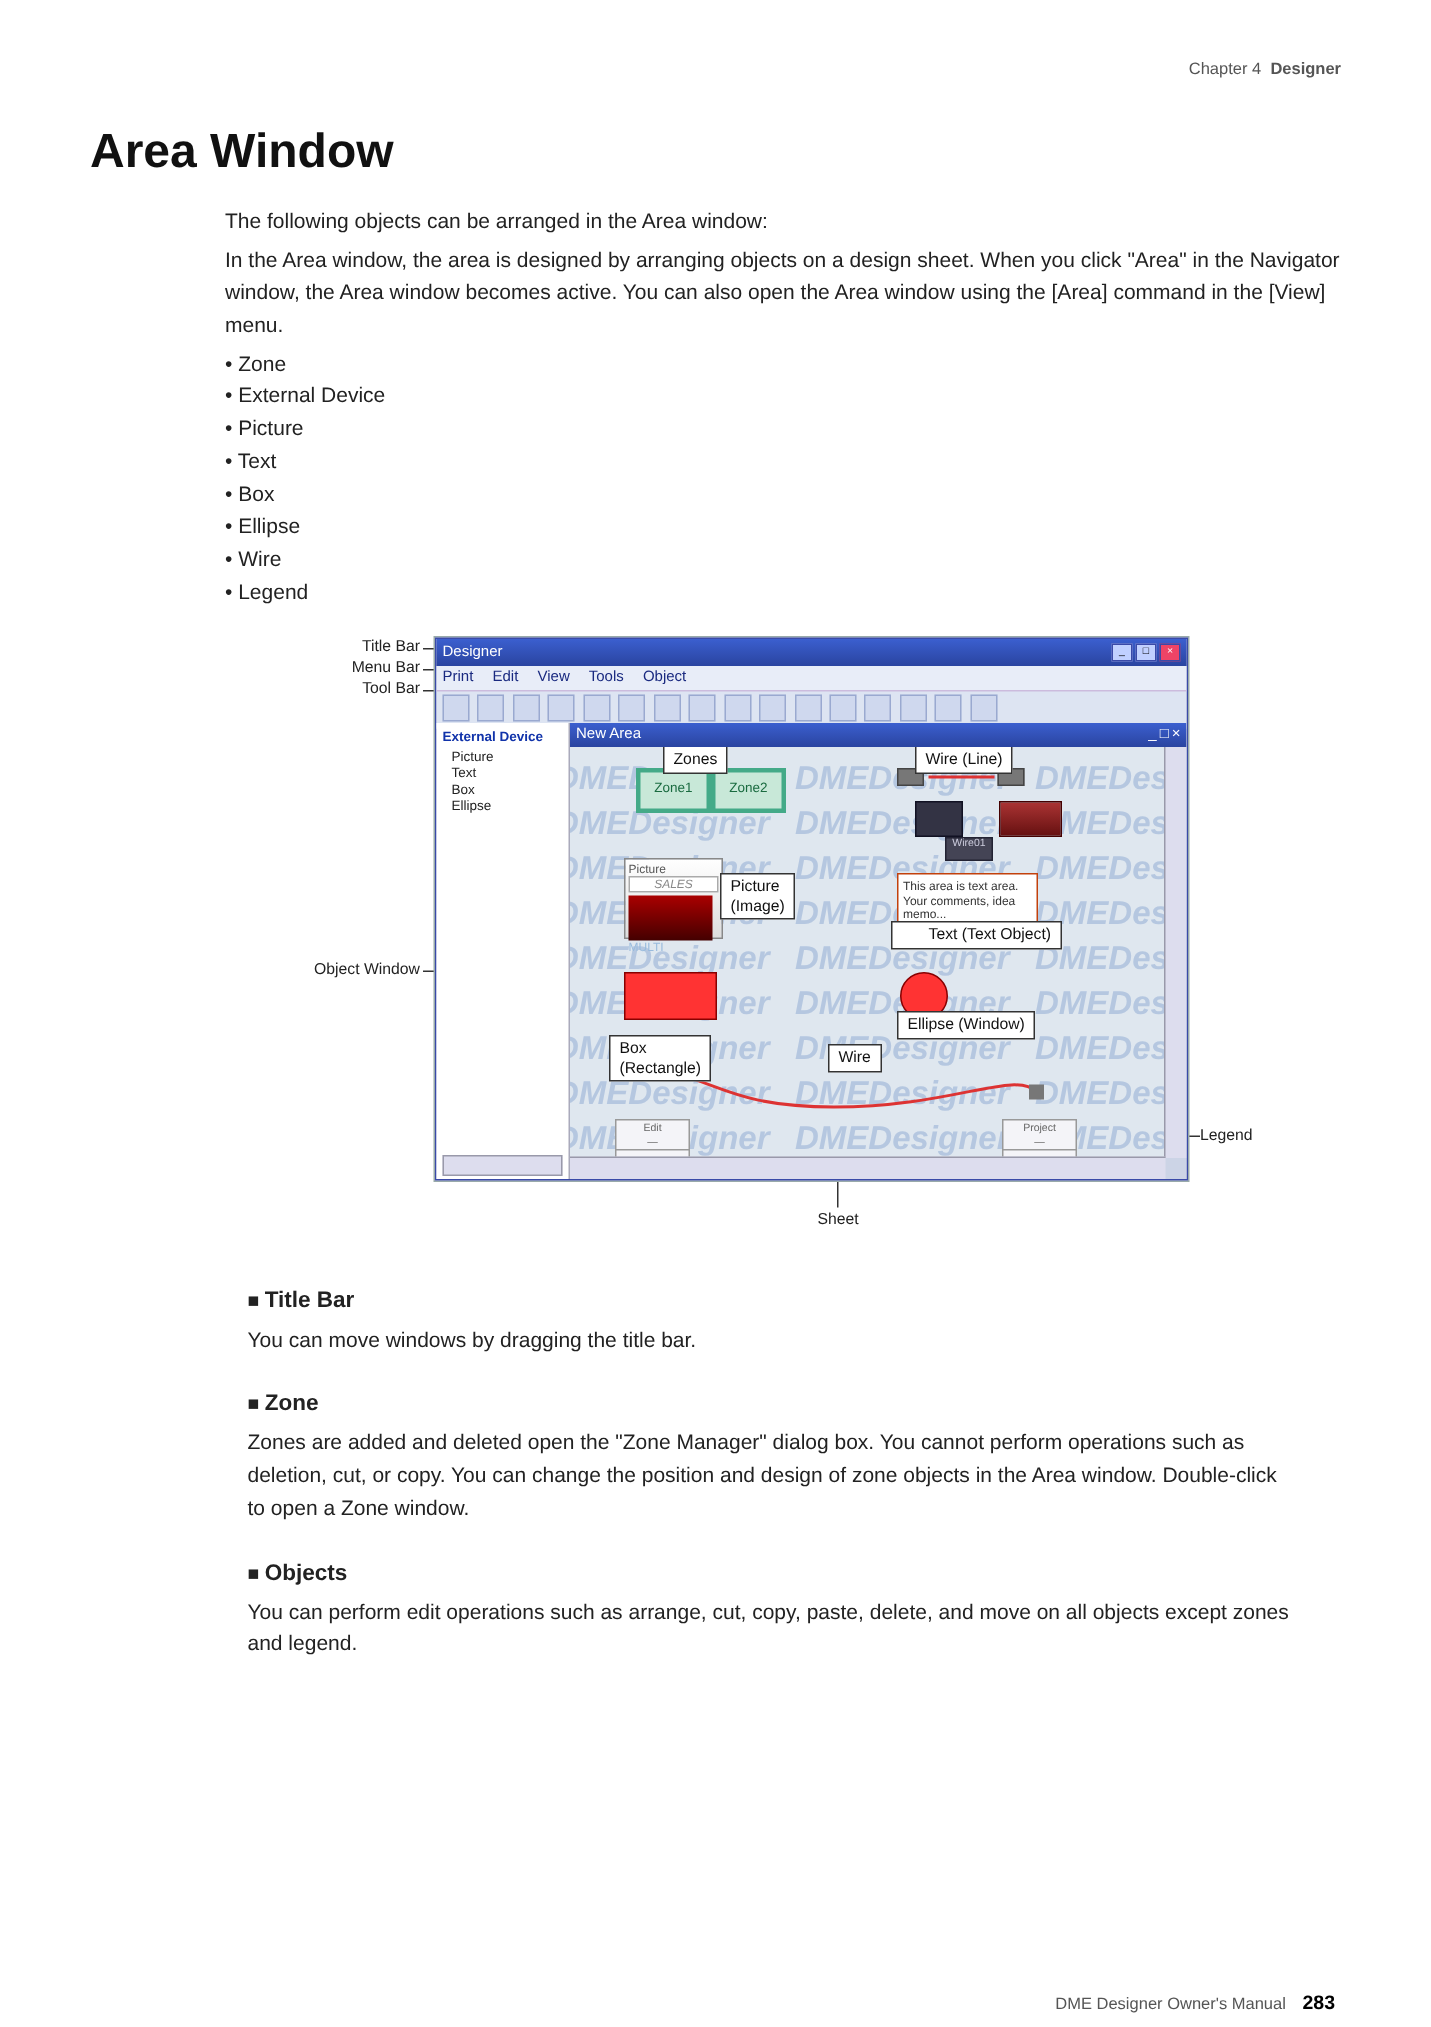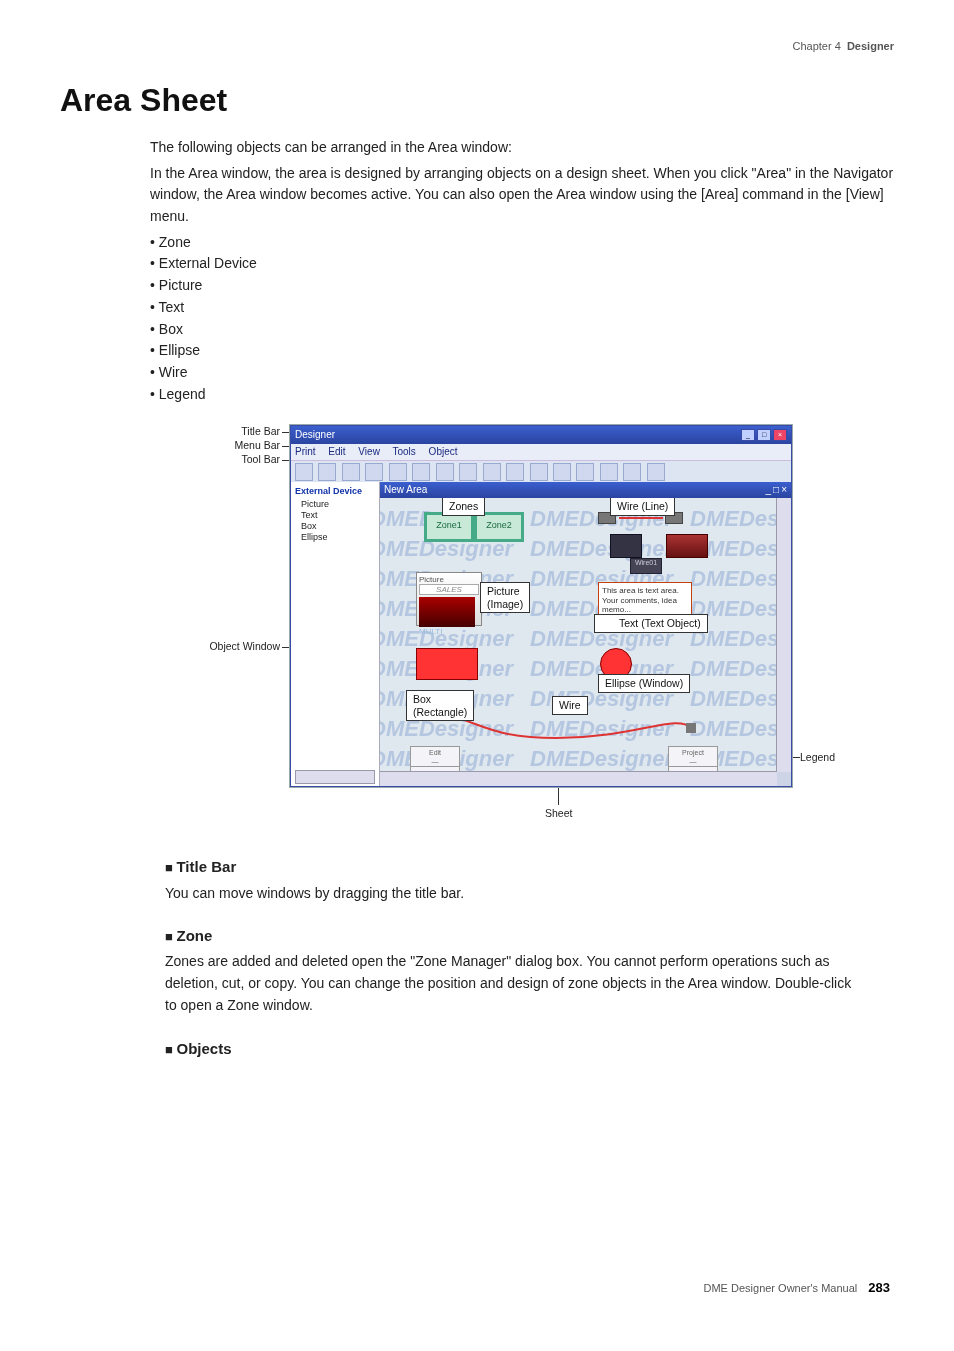--- a/index.html
+++ b/index.html
@@ -212,21 +212,21 @@
   .footer .pagenum{ font-weight:bold; color:#000; margin-left:8px; font-size:13px;}
 </style>
 </head>
 <body>
 
 <div class="page">
   <div class="header-right">
     <span>Chapter 4</span>&nbsp;&nbsp;<span class="bold">Designer</span>
   </div>
 
-  <h1 class="area-heading">Area Sheet</h1>
+  <h1 class="area-heading">Area Window</h1>
 
   <div class="intro">
     <p>The following objects can be arranged in the Area window:</p>
     <p>In the Area window, the area is designed by arranging objects on a design sheet. When you click "Area" in the Navigator window, the Area window becomes active. You can also open the Area window using the [Area] command in the [View] menu.</p>
     <div class="bullets">
       <div>Zone</div>
       <div>External Device</div>
       <div>Picture</div>
       <div>Text</div>
       <div>Box</div>
@@ -401,19 +401,20 @@
   </div>
 
   <div class="sections">
     <h3>Title Bar</h3>
     <p>You can move windows by dragging the title bar.</p>
 
     <h3>Zone</h3>
     <p>Zones are added and deleted open the "Zone Manager" dialog box. You cannot perform operations such as deletion, cut, or copy. You can change the position and design of zone objects in the Area window. Double-click to open a Zone window.</p>
 
     <h3>Objects</h3>
+    <p>You can perform edit operations such as arrange, cut, copy, paste, delete, and move on all objects except zones and legend.</p>
   </div>
 
   <div class="footer">
     <span>DME Designer Owner's Manual</span>
     <span class="pagenum">283</span>
   </div>
 </div>
 
 </body></html>

